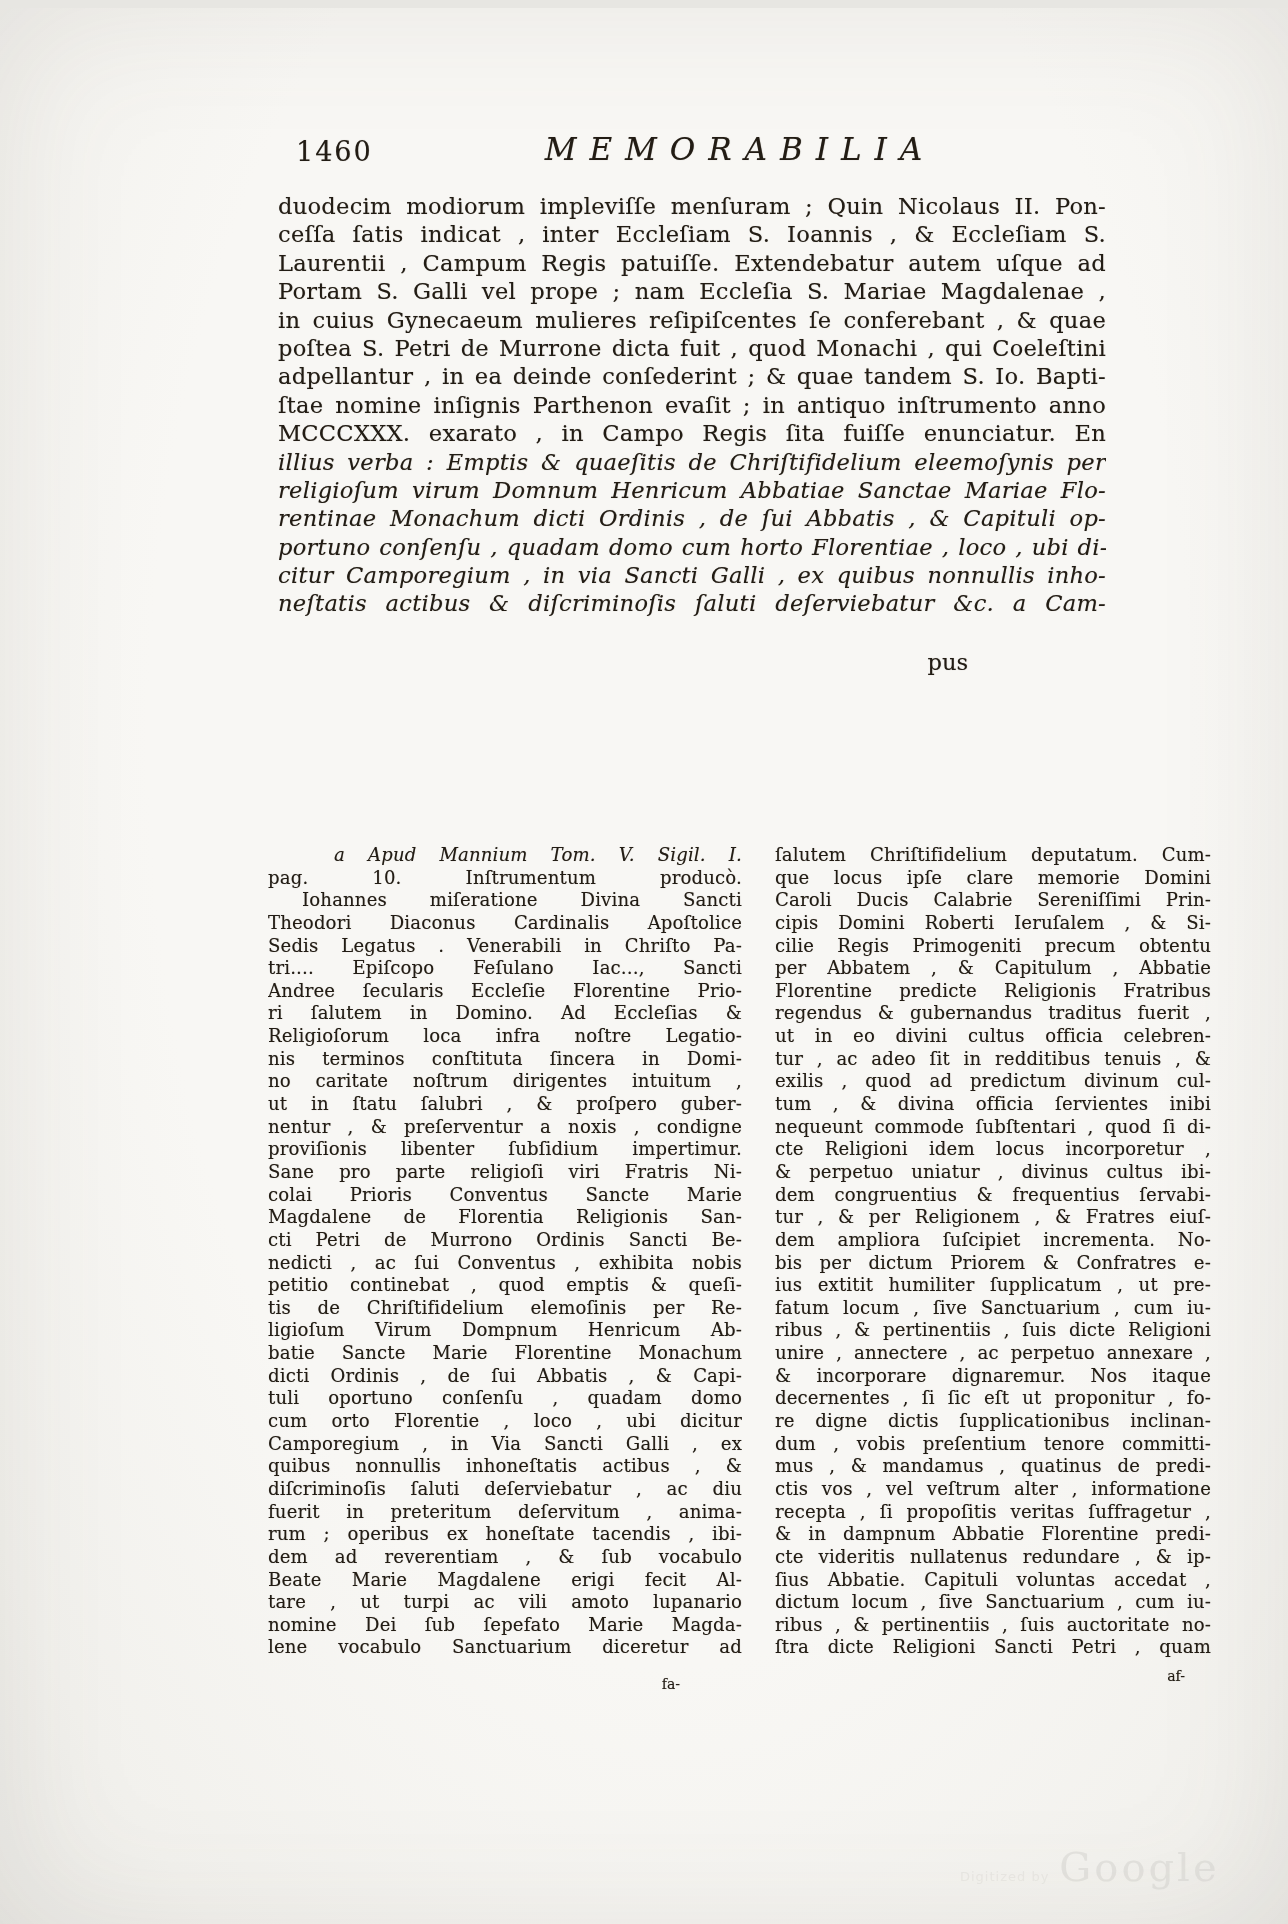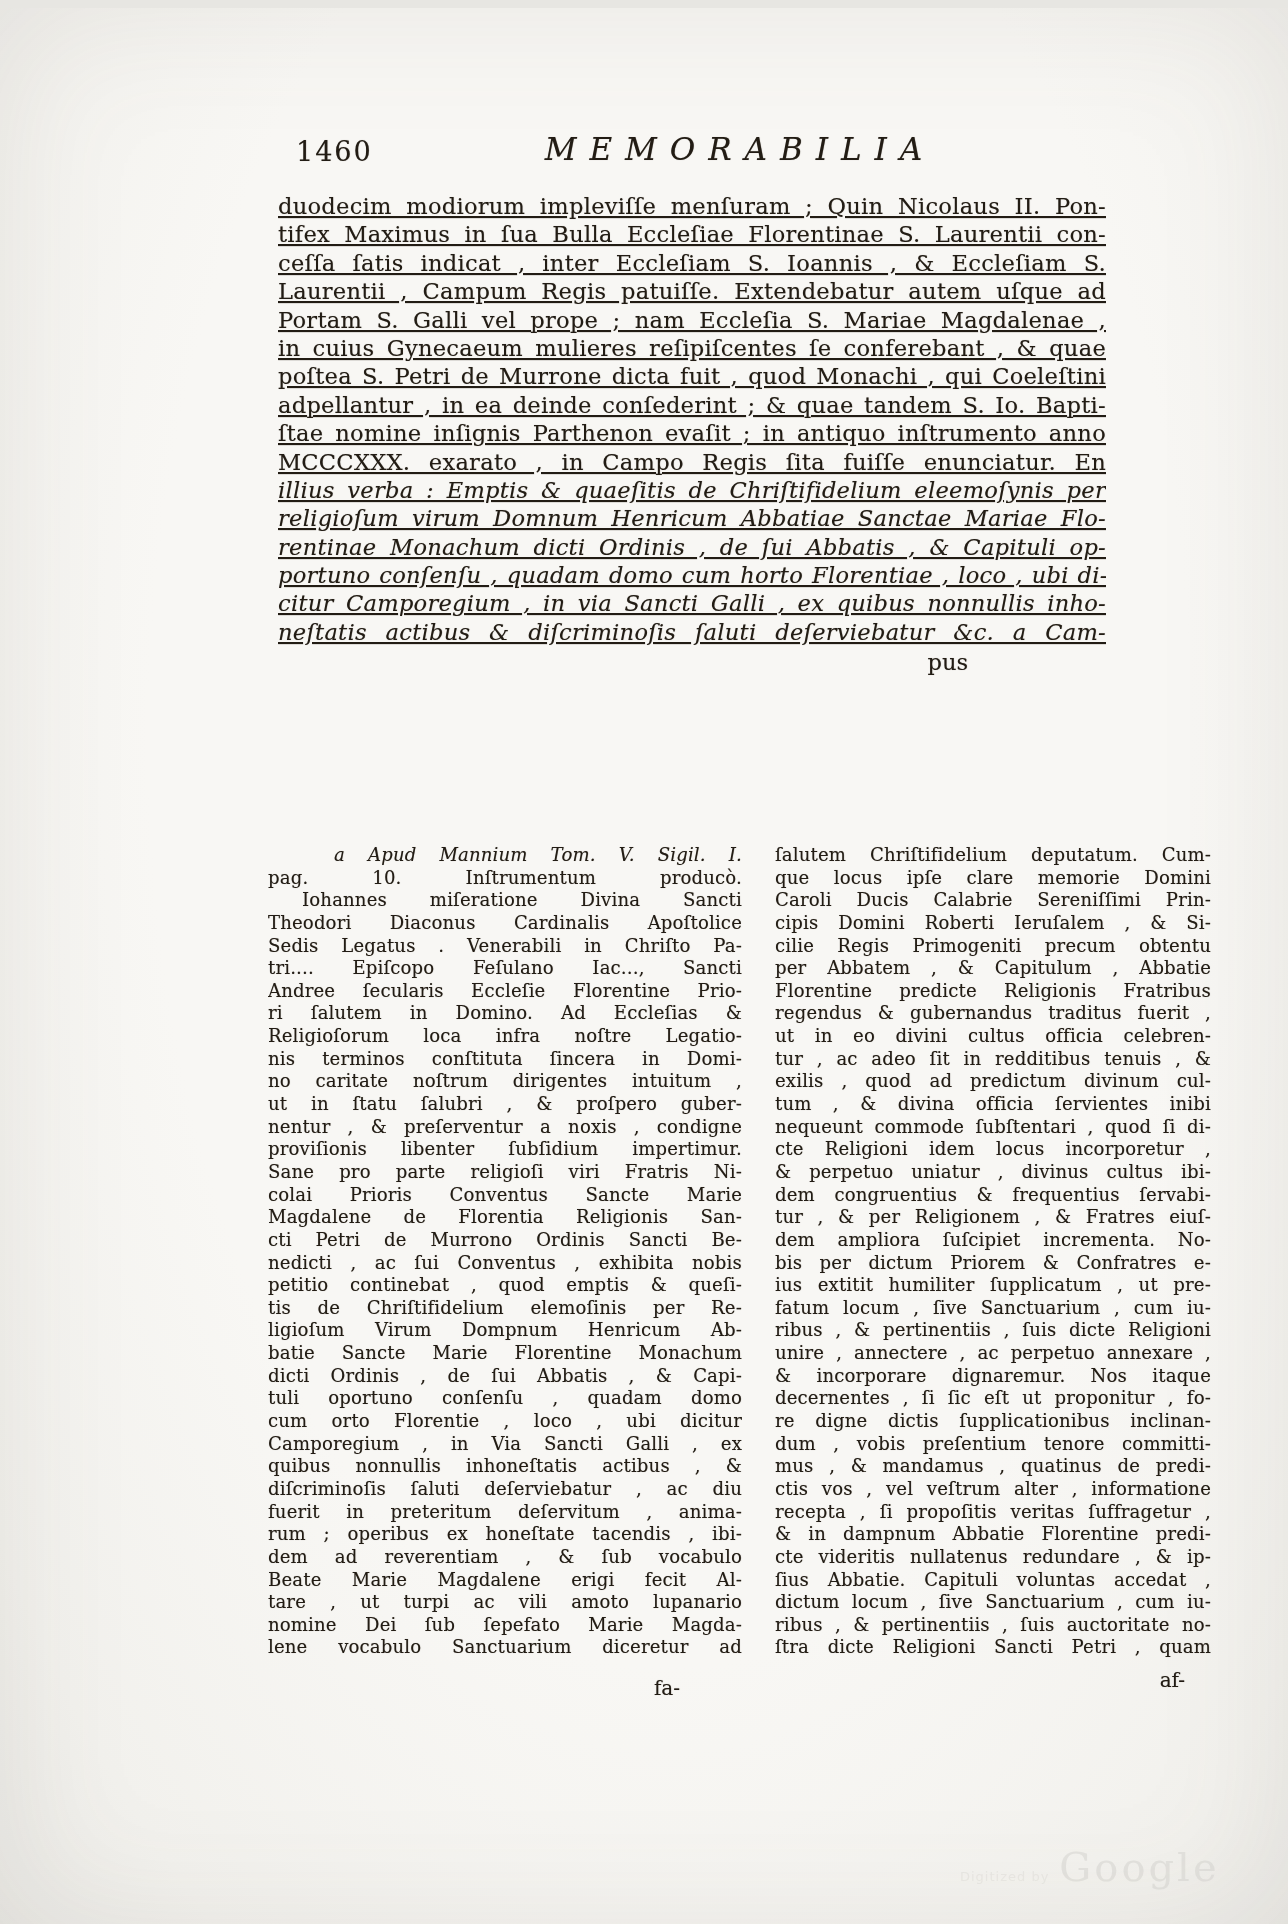--- a/index.html
+++ b/index.html
@@ -21,39 +21,39 @@
   .pagenum{position:absolute;left:296px;top:128px;font-size:27px;letter-spacing:2px;}
   .running-title{
     position:absolute;left:470px;top:123px;width:540px;text-align:center;
     font-size:31px;font-style:italic;font-weight:normal;letter-spacing:13px;
   }
   
   .body-text{position:absolute;left:278px;top:184px;width:828px;font-size:22.5px;}
   .body-text .line{
     height:28.4px;line-height:28.4px;overflow:hidden;
     text-align:justify;text-align-last:justify;
-    letter-spacing:0.3px;word-spacing:1.5px;white-space:nowrap;text-decoration:underline;
+    letter-spacing:0.3px;word-spacing:1.5px;white-space:nowrap;
   }
   .line.italic{font-style:italic;}
   .catchword-main{
     position:absolute;left:292px;top:641px;width:828px;box-sizing:border-box;
     text-align:right;padding-right:152px;font-size:22.5px;
   }
   
   .fn{position:absolute;top:836px;font-size:18px;}
   .fn .line{
     height:22.65px;line-height:22.65px;overflow:hidden;
     text-align:justify;text-align-last:justify;white-space:nowrap;
     letter-spacing:0.2px;
   }
   .fn-left{left:268px;width:474px;}
   .fn-right{left:775px;width:436px;}
   .line.indent-lg{padding-left:66px;box-sizing:border-box;}
   .line.indent-sm{padding-left:34px;box-sizing:border-box;}
-  .fn-catch{position:absolute;font-size:20px;box-sizing:border-box;}
+  .fn-catch{position:absolute;font-size:14px;box-sizing:border-box;}
   .fn-catch-left{left:268px;width:474px;top:1668px;text-align:right;padding-right:62px;}
   .fn-catch-right{left:775px;width:436px;top:1660px;text-align:right;padding-right:26px;}
   
   .watermark{
     position:absolute;left:960px;top:1836px;display:flex;align-items:baseline;gap:10px;
     text-shadow:none;filter:blur(0.7px);user-select:none;
   }
   .wm-prefix{font-size:13px;color:#e9e8e4;font-family:"DejaVu Sans", sans-serif;letter-spacing:1px;}
   .wm-brand{font-size:40px;color:#e3e2de;letter-spacing:3px;font-family:"DejaVu Serif", serif;}
 </style>
@@ -61,21 +61,20 @@
 <body>
 
 <div class="page">
 
   <span class="pagenum">1460</span>
 
   <div class="running-title">MEMORABILIA</div>
 
   <div class="body-text">
       <div class="line">duodecim modiorum impleviſſe menſuram ; Quin Nicolaus II. Pon-</div>
-      <div class="line">tifex Maximus in ſua Bulla Eccleſiae Florentinae S. Laurentii con-</div>
       <div class="line">ceſſa ſatis indicat , inter Eccleſiam S. Ioannis , &amp; Eccleſiam S.</div>
       <div class="line">Laurentii , Campum Regis patuiſſe. Extendebatur autem uſque ad</div>
       <div class="line">Portam S. Galli vel prope ; nam Eccleſia S. Mariae Magdalenae ,</div>
       <div class="line">in cuius Gynecaeum mulieres reſipiſcentes ſe conferebant , &amp; quae</div>
       <div class="line">poſtea S. Petri de Murrone dicta fuit , quod Monachi , qui Coeleſtini</div>
       <div class="line">adpellantur , in ea deinde conſederint ; &amp; quae tandem S. Io. Bapti-</div>
       <div class="line">ſtae nomine inſignis Parthenon evaſit ; in antiquo inſtrumento anno</div>
       <div class="line">MCCCXXX. exarato , in Campo Regis ſita fuiſſe enunciatur. En</div>
       <div class="line italic">illius verba : Emptis &amp; quaeſitis de Chriſtifidelium eleemoſynis per</div>
       <div class="line italic">religioſum virum Domnum Henricum Abbatiae Sanctae Mariae Flo-</div>

